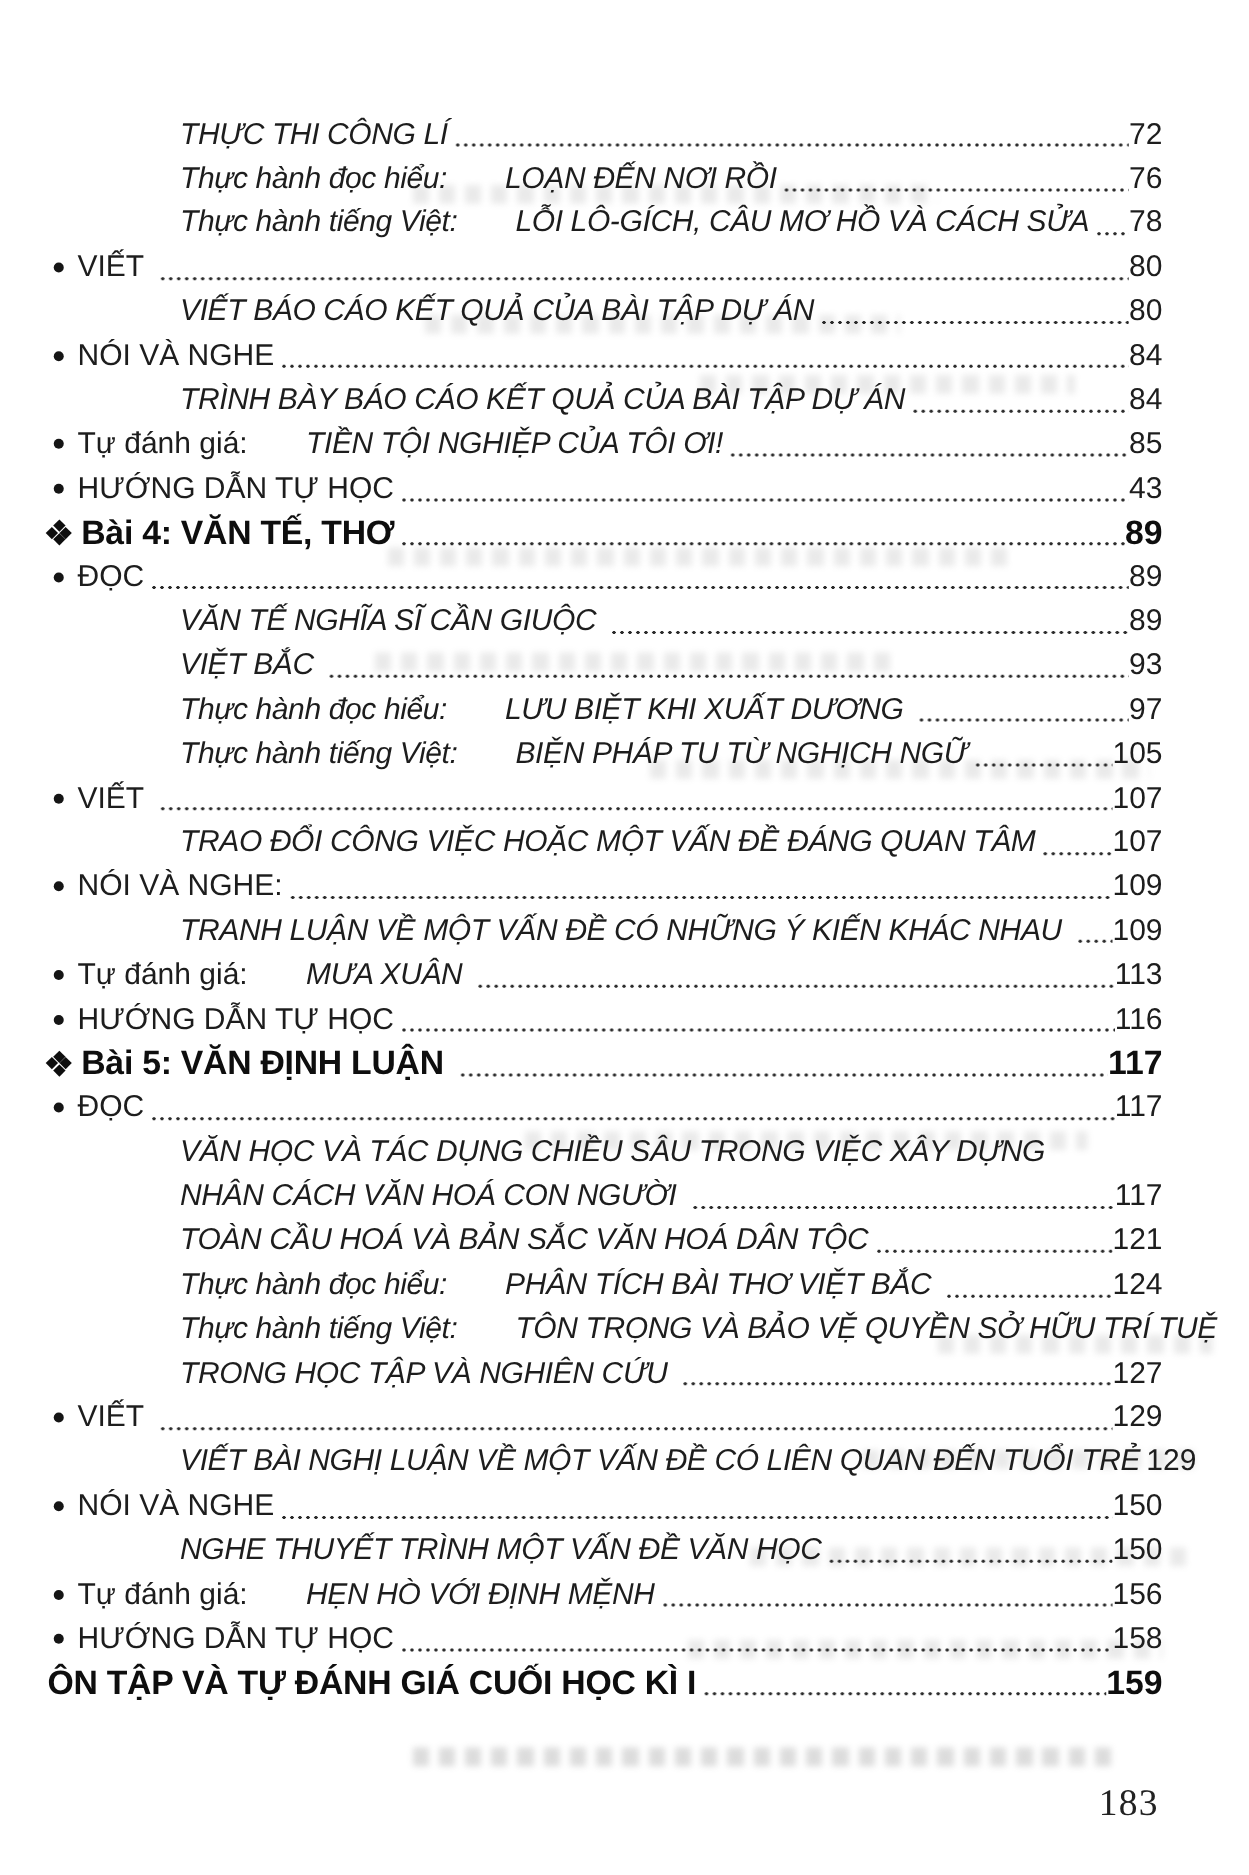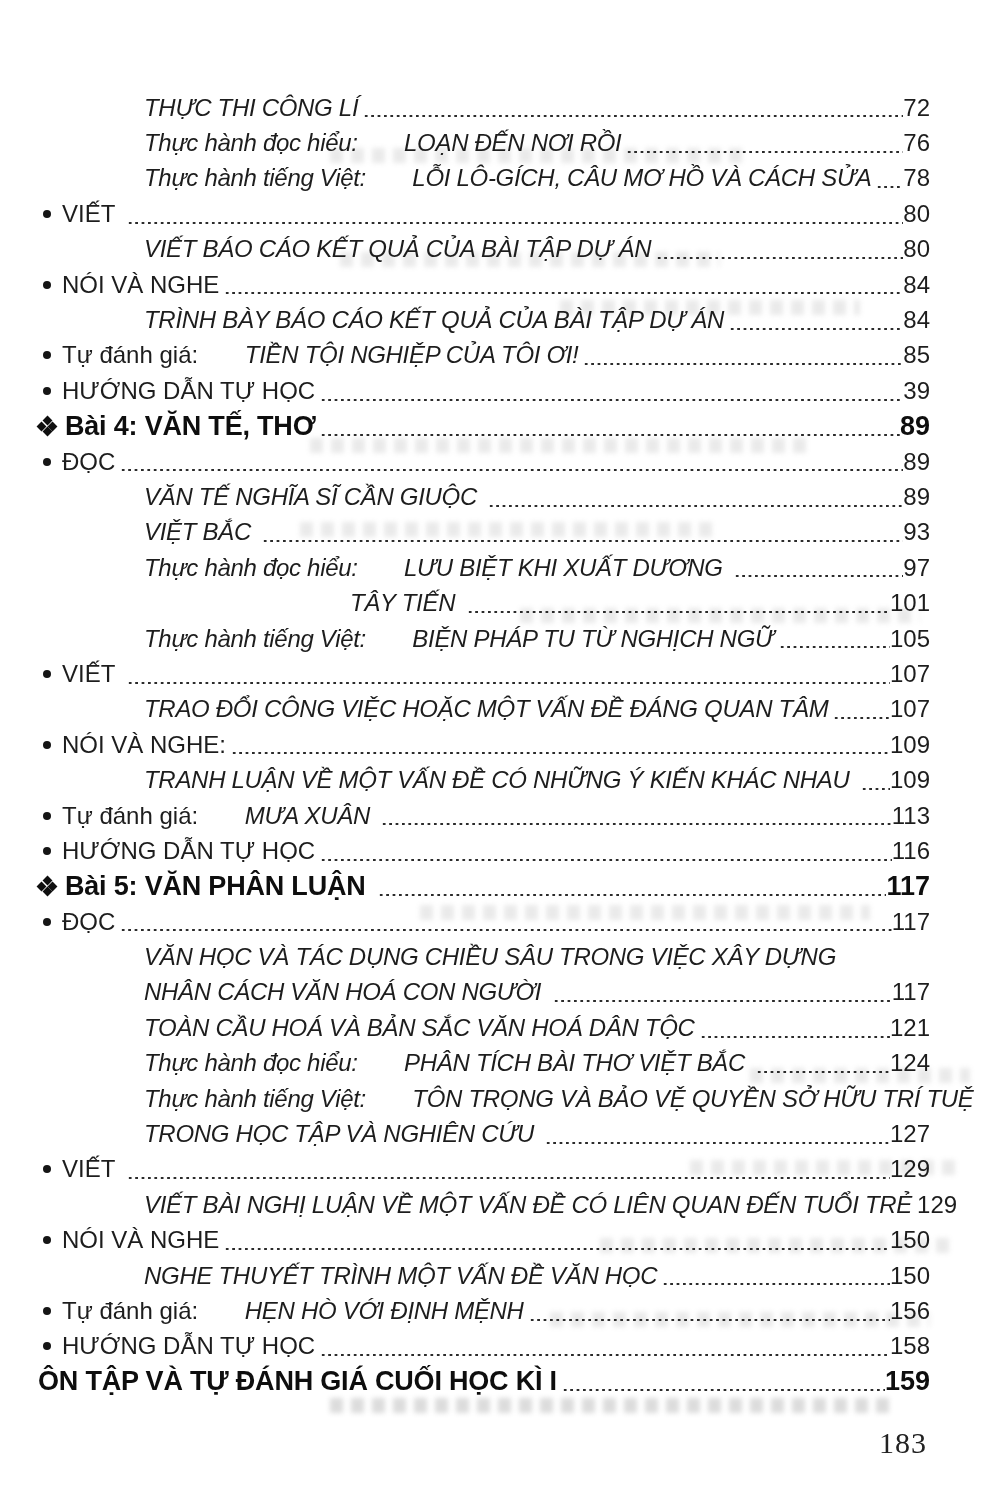--- a/index.html
+++ b/index.html
@@ -136,21 +136,21 @@
         <span class="bullet"></span>
         <span class="prefix">Tự đánh giá: </span>
         <span class="title it">TIỀN TỘI NGHIỆP CỦA TÔI ƠI!</span>
         <span class="leader"></span>
         <span class="pagenum">85</span>
       </div>
       <div class="row lv-bullet">
         <span class="bullet"></span>
         <span class="title">HƯỚNG DẪN TỰ HỌC</span>
         <span class="leader"></span>
-        <span class="pagenum">39</span>
+        <span class="pagenum">43</span>
       </div>
       <div class="row lv-unit bold">
         <span class="diamond">
           <i></i>
           <i></i>
           <i></i>
           <i></i>
         </span>
         <span class="title">Bài 4: VĂN TẾ, THƠ</span>
         <span class="leader"></span>
@@ -171,25 +171,20 @@
         <span class="title it">VIỆT BẮC </span>
         <span class="leader"></span>
         <span class="pagenum">93</span>
       </div>
       <div class="row lv-sub">
         <span class="prefix it">Thực hành đọc hiểu: </span>
         <span class="title it">LƯU BIỆT KHI XUẤT DƯƠNG </span>
         <span class="leader"></span>
         <span class="pagenum">97</span>
       </div>
-      <div class="row lv-deep">
-        <span class="title it">TÂY TIẾN </span>
-        <span class="leader"></span>
-        <span class="pagenum">101</span>
-      </div>
       <div class="row lv-sub">
         <span class="prefix it">Thực hành tiếng Việt: </span>
         <span class="title it">BIỆN PHÁP TU TỪ NGHỊCH NGỮ</span>
         <span class="leader"></span>
         <span class="pagenum">105</span>
       </div>
       <div class="row lv-bullet">
         <span class="bullet"></span>
         <span class="title">VIẾT </span>
         <span class="leader"></span>
@@ -224,21 +219,21 @@
         <span class="leader"></span>
         <span class="pagenum">116</span>
       </div>
       <div class="row lv-unit bold">
         <span class="diamond">
           <i></i>
           <i></i>
           <i></i>
           <i></i>
         </span>
-        <span class="title">Bài 5: VĂN PHÂN LUẬN </span>
+        <span class="title">Bài 5: VĂN ĐỊNH LUẬN </span>
         <span class="leader"></span>
         <span class="pagenum">117</span>
       </div>
       <div class="row lv-bullet">
         <span class="bullet"></span>
         <span class="title">ĐỌC</span>
         <span class="leader"></span>
         <span class="pagenum">117</span>
       </div>
       <div class="row lv-sub">

